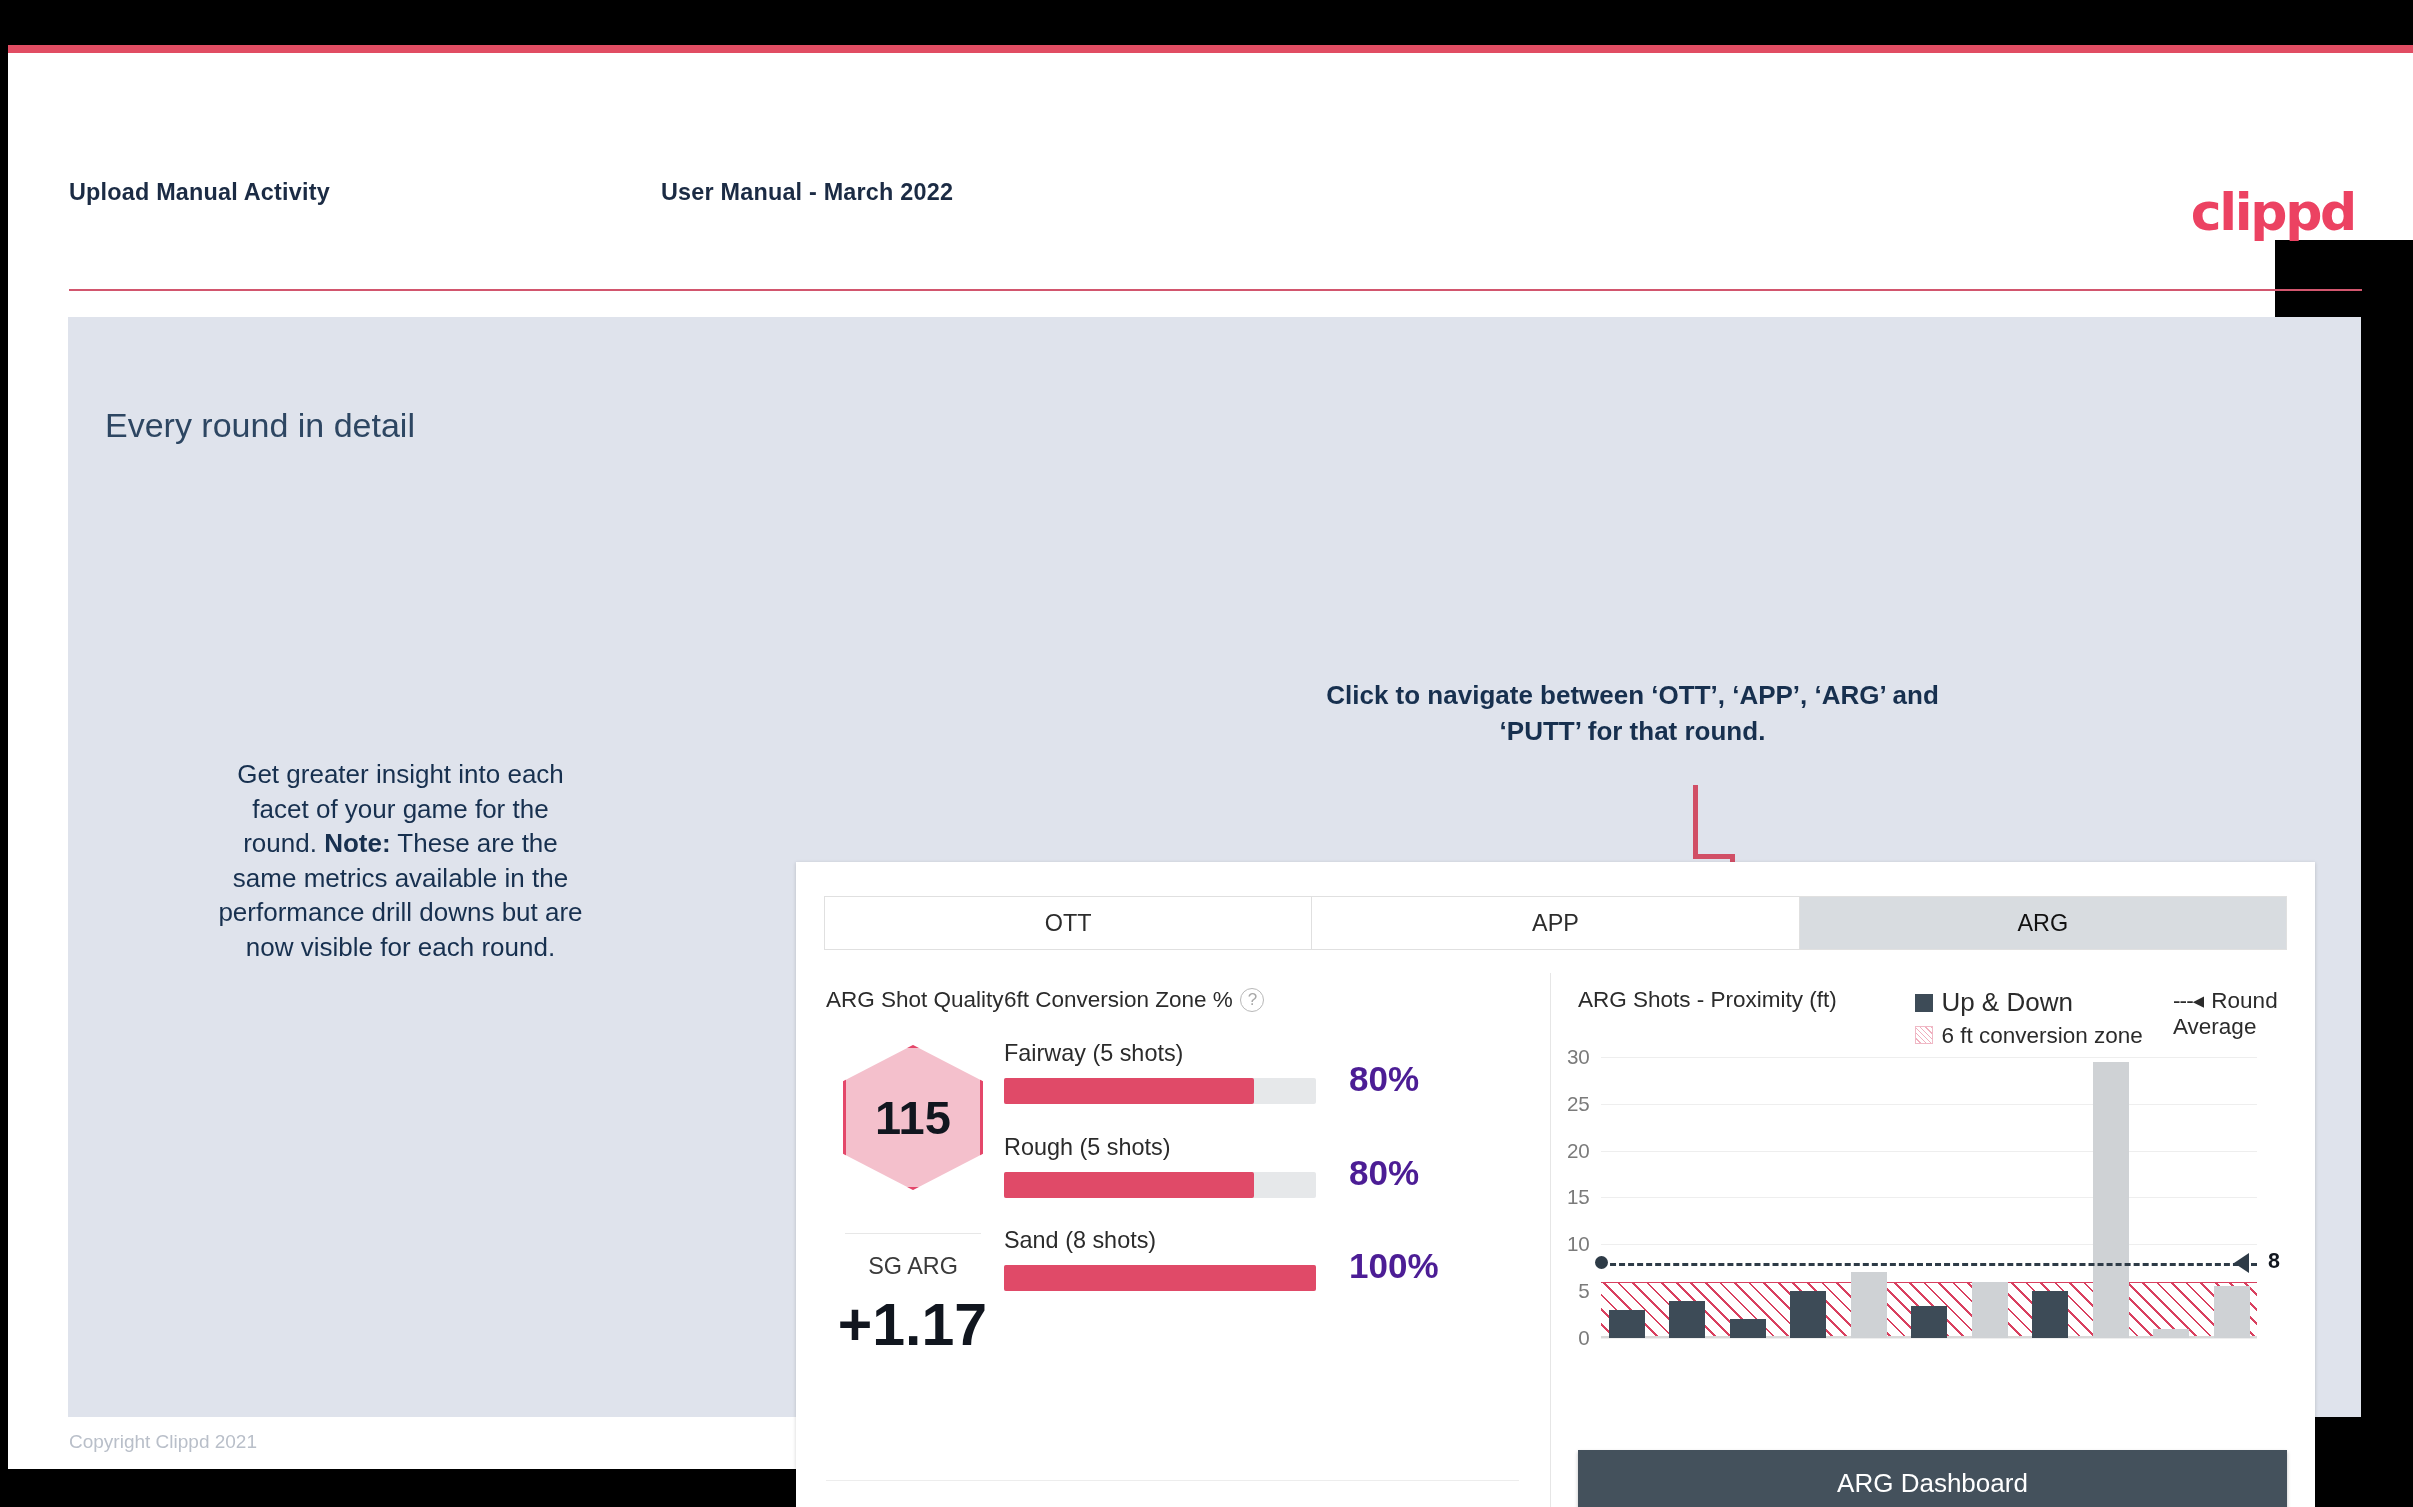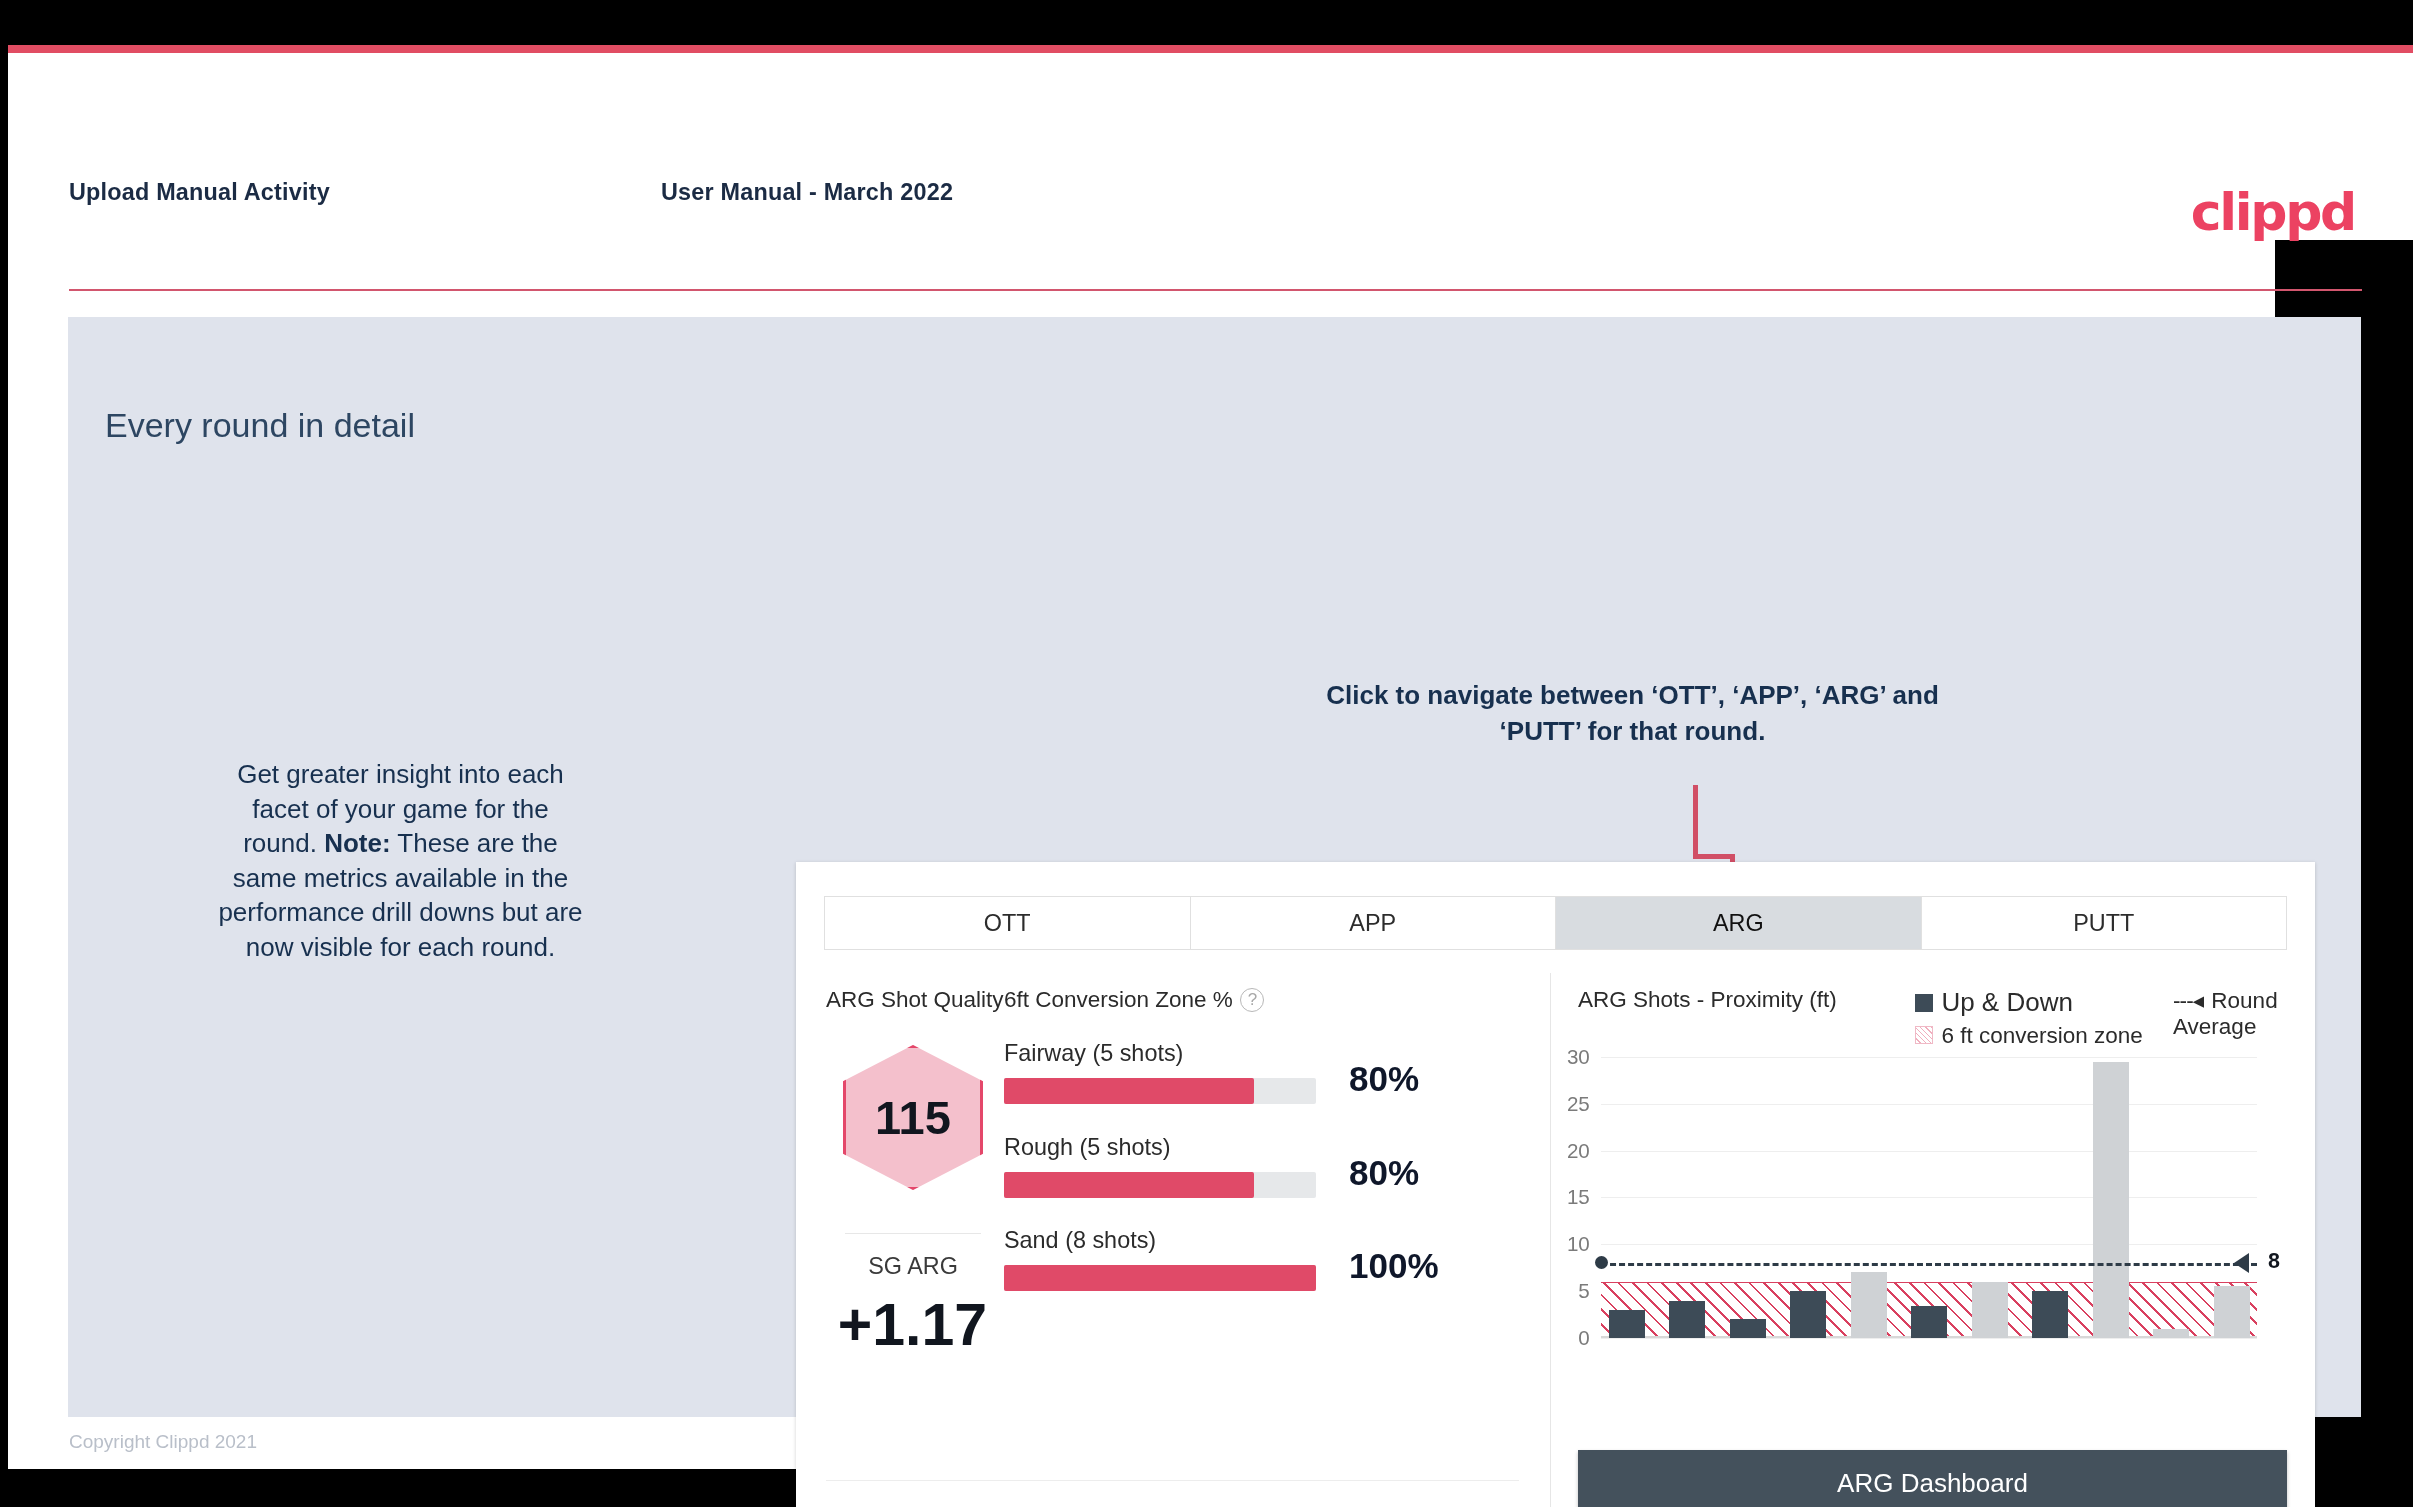--- a/index.html
+++ b/index.html
@@ -60,21 +60,21 @@
   .hex span { font-size:47px; font-weight:600; color:#11161f; }
 
   .hr-small { position:absolute; left:49px; top:371px; width:136px; height:0.9px; background:#e7e7e7; }
   .sgarg-lbl { position:absolute; left:49px; top:391px; width:136px; text-align:center; font-size:23.4px; color:#3a3a3a; }
   .sgarg-val { position:absolute; left:30px; top:429px; width:173px; text-align:center; font-size:59px; font-weight:600; color:#11161f; }
 
   .convrow { position:absolute; left:208px; }
   .conv-lbl { font-size:23.4px; color:#2b2b2b; margin-bottom:11.2px; }
   .track { width:312px; height:26px; background:#e6e8ea; border-radius:1.9px; position:relative; }
   .fill { height:26px; background:#e04a68; border-radius:1.9px; }
-  .pct { position:absolute; left:345px; top:19px; font-size:35px; font-weight:bold; color:#0f172a; }
+  .pct { position:absolute; left:345px; top:19px; font-size:35px; font-weight:bold; color:#4c1d95; }
 
   .hr-wide { position:absolute; left:30px; top:618px; width:693px; height:0.9px; background:#ededed; }
 
   .chart-title { position:absolute; left:782px; top:125px; }
   .lg1 { position:absolute; left:1119px; top:125px; font-size:26px; color:#2b2b2b; }
   .lg-sw { display:inline-block; width:18px; height:18px; background:#3d4b57; margin-right:8.4px; vertical-align:-0.9px;}
   .lg2 { position:absolute; left:1377px; top:125px; font-size:22.5px; color:#2b2b2b; }
   .dashglyph { display:inline-block; color:#2b2b2b; letter-spacing:-0.9px; margin-right:1.9px; font-size:22.5px;}
   .lg3 { position:absolute; left:1119px; top:161px; font-size:22.5px; color:#2b2b2b; }
   .lg-hatch { display:inline-block; width:18px; height:18px; margin-right:8.4px; vertical-align:-0.9px;
@@ -131,21 +131,20 @@
     <div class="arrow-h"></div>
     <div class="arrow-v2"></div>
     <div class="arrow-head"></div>
 
     <div class="card">
 
       <div class="tabs">
         <div class="tab">OTT</div>
         <div class="tab">APP</div>
         <div class="tab active">ARG</div>
-        <div class="tab">PUTT</div>
       </div>
 
       <div class="divider-v"></div>
 
       <div class="lbl sec-left-title">ARG Shot Quality</div>
 
       <div class="lbl sec-conv-title">
         <span>6ft Conversion Zone %</span><span class="qmark">?</span>
       </div>
 

